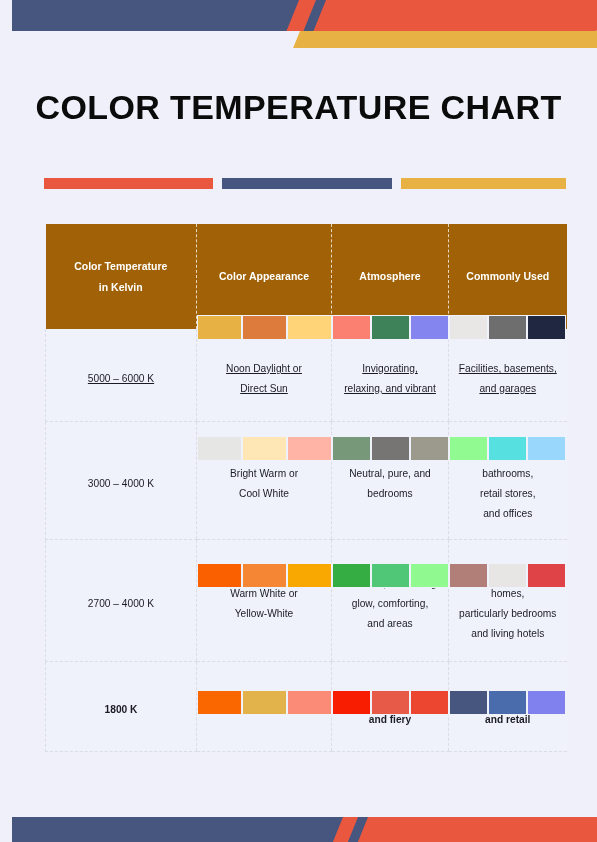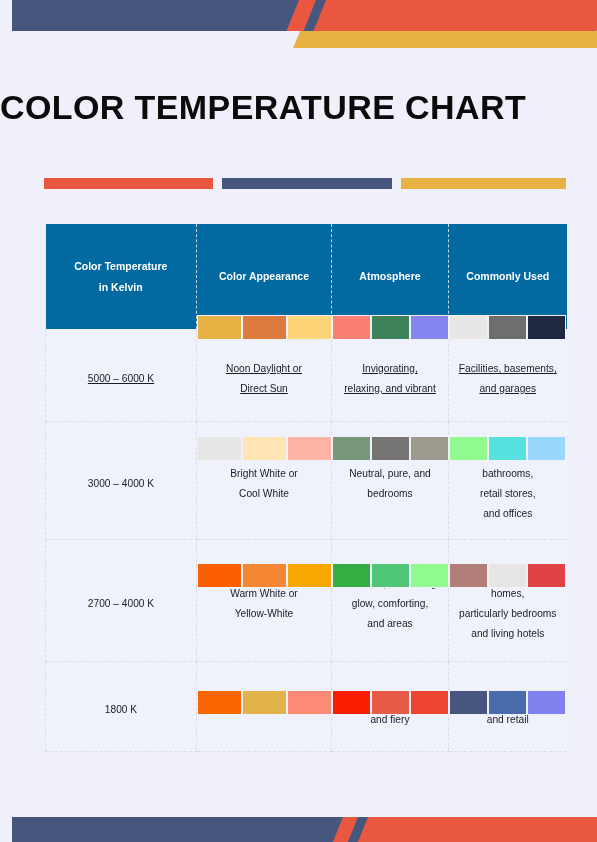--- a/index.html
+++ b/index.html
@@ -64,20 +64,21 @@
     background: #e8b143;
     transform: skewX(-22deg);
     transform-origin: top left;
   }
 
   
   #page-title {
     position: absolute;
     left: 0; top: 88px;
     width: 597px;
+    text-align: center;
     font-size: 34px;
     font-weight: bold;
     letter-spacing: 0.4px;
     color: #0b0b0b;
   }
 
   
   #accent-bars {
     position: absolute;
     left: 44px; top: 178px;
@@ -98,21 +99,21 @@
     width: 521px;
     border-collapse: collapse;
     table-layout: fixed;
   }
   #chart-table col.c0 { width: 151px; }
   #chart-table col.c1 { width: 135px; }
   #chart-table col.c2 { width: 117px; }
   #chart-table col.c3 { width: 118px; }
 
   thead th {
-    background: #0369a1;
+    background: #a16207;
     color: #ffffff;
     font-size: 10.5px;
     font-weight: bold;
     line-height: 1.95;
     text-align: center;
     vertical-align: middle;
     height: 105px;
     padding: 0 12px;
     border-left: 1px dashed rgba(255,255,255,0.75);
     box-sizing: border-box;
@@ -132,21 +133,21 @@
     box-sizing: border-box;
     position: relative;
   }
   tbody td:first-child { border-left: 1px dashed #dadde8; }
   tbody tr:first-child td { border-top: none; text-decoration: underline; }
   tbody td.kelvin { font-size: 10.2px; }
 
   tbody tr.r0 td { height: 92px; }
   tbody tr.r1 td { height: 118px; }
   tbody tr.r2 td { height: 122px; }
-  tbody tr.r3 td { height: 90px; }
+  tbody tr.r3 td { height: 90px; font-weight: bold; }
 
   
   #swatch-layer {
     position: absolute;
     left: 0; top: 0;
     width: 597px; height: 842px;
     pointer-events: none;
   }
   .swatch-row {
     position: absolute;
@@ -267,21 +268,21 @@
         <div>relaxing, and vibrant</div>
       </td>
       <td>
         <div>Facilities, basements,</div>
         <div>and garages</div>
       </td>
     </tr>
     <tr class="r1">
       <td class="kelvin">3000 – 4000 K</td>
       <td>
-        <div>Bright White or</div>
+        <div>Bright Warm or</div>
         <div>Cool White</div>
       </td>
       <td>
         <div>Neutral, pure, and</div>
         <div>bedrooms</div>
       </td>
       <td>
         <div>Entryways, bathrooms,</div>
         <div>retail stores,</div>
         <div>and offices</div>

